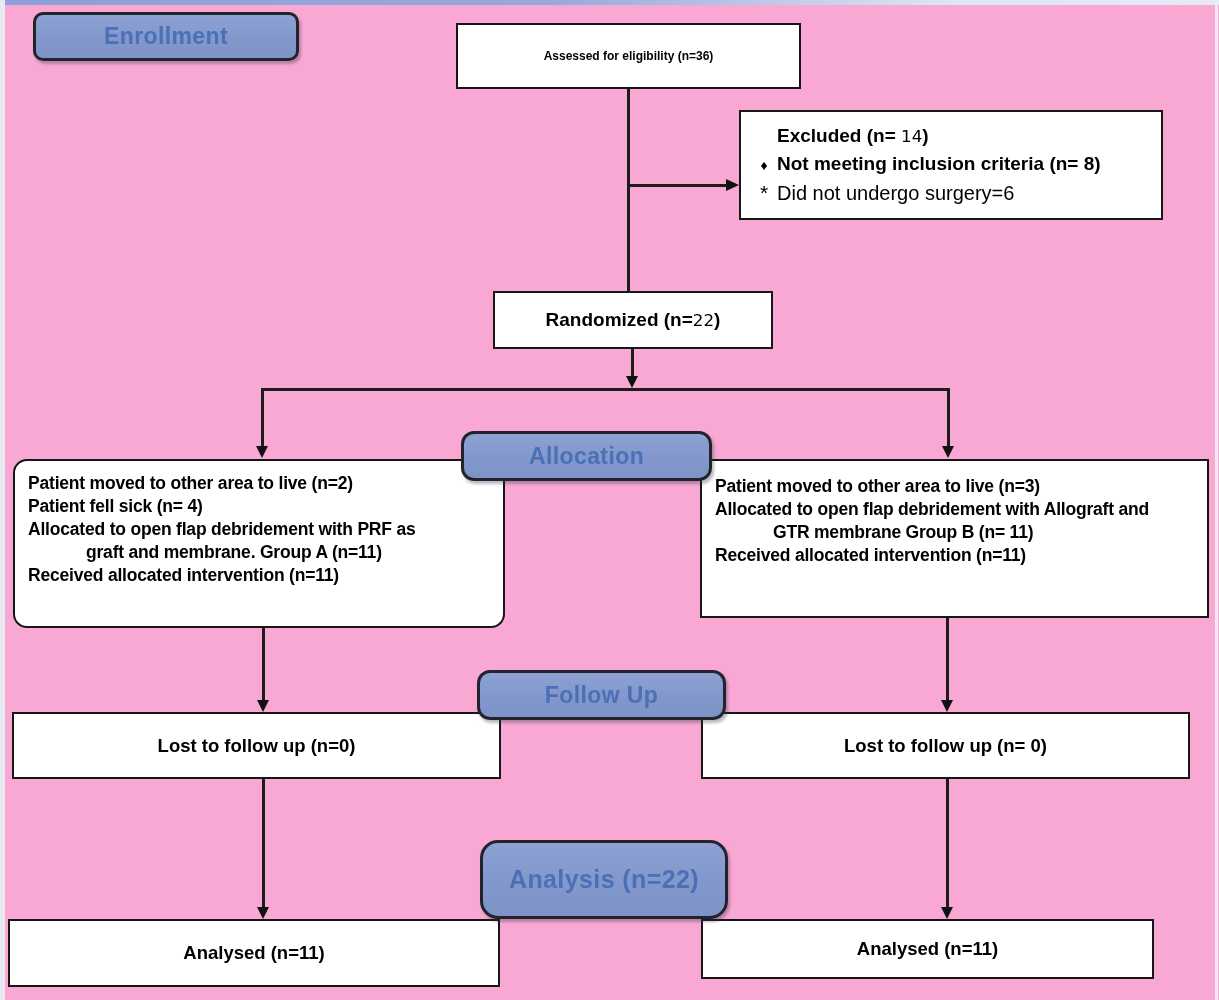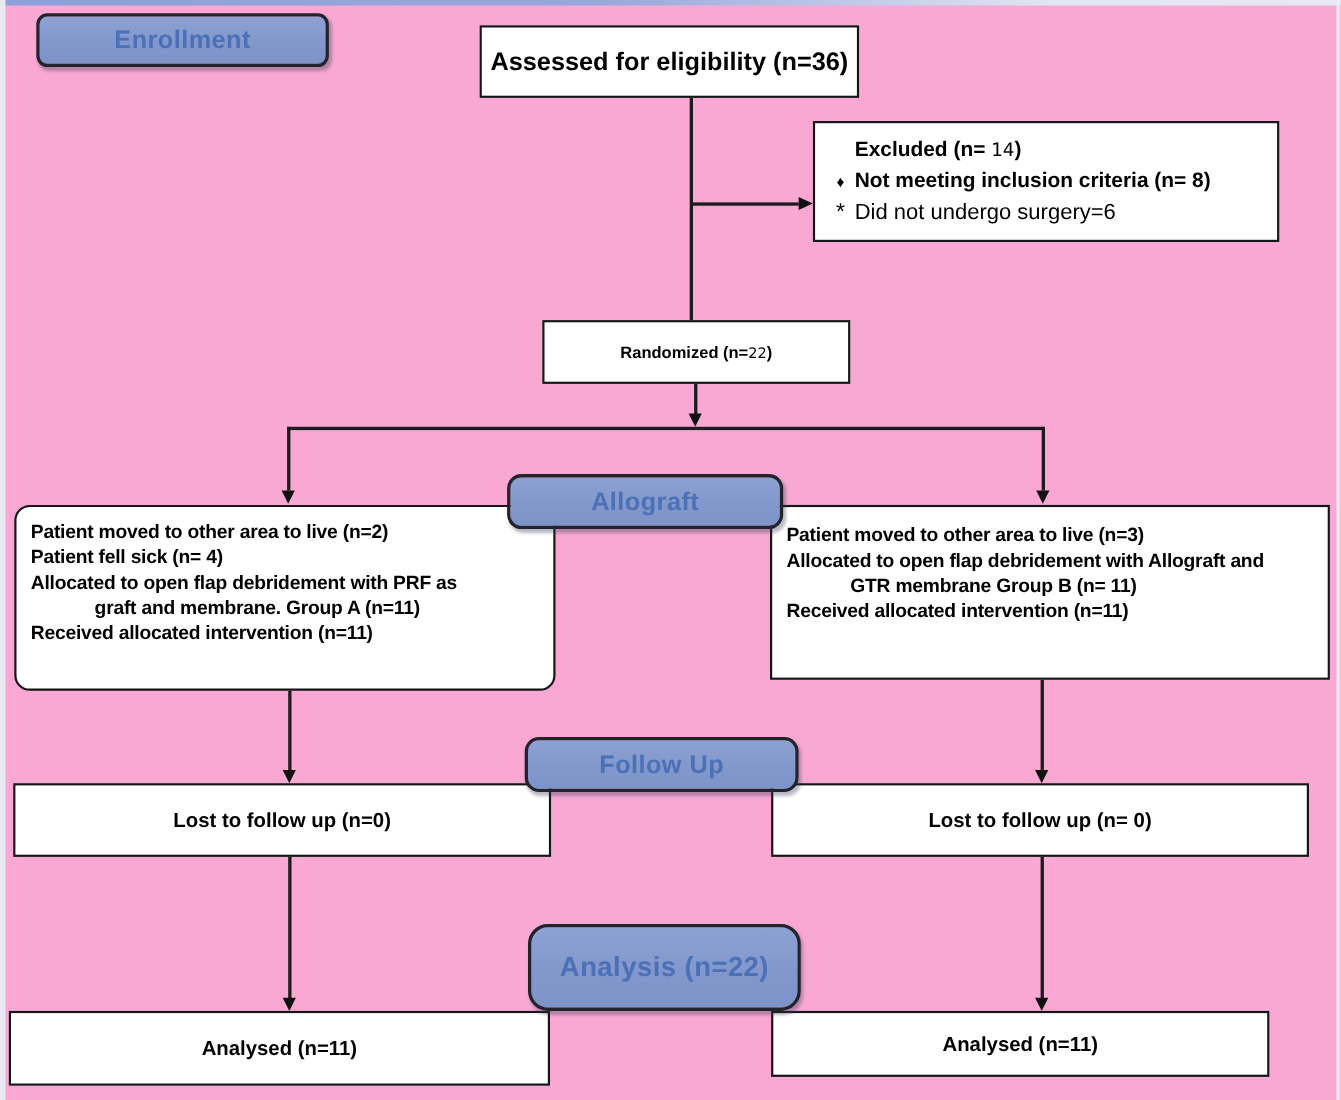--- a/index.html
+++ b/index.html
@@ -25,23 +25,23 @@
   .stage-allocation{left:461px;top:431px;width:251px;height:50px;border-radius:13px;font-size:23px;}
   .stage-followup{left:477px;top:670px;width:249px;height:50px;border-radius:13px;font-size:23px;}
   .stage-analysis{left:480px;top:840px;width:248px;height:79px;border-radius:18px;font-size:25px;}
 
   
   .box{
     position:absolute;background:#fff;border:2.4px solid #161616;box-sizing:border-box;
     font-weight:700;z-index:4;
   }
   .box.center{display:flex;align-items:center;justify-content:center;text-align:center;}
-  .box-assessed{left:436px;top:23px;width:345px;height:66px;font-size:23px;}
+  .box-assessed{left:456px;top:23px;width:345px;height:66px;font-size:12px;}
   .box-excluded{left:739px;top:110px;width:424px;height:110px;font-size:19px;padding:10px 10px 0 10px;}
-  .box-randomized{left:493px;top:291px;width:280px;height:58px;font-size:15px;}
+  .box-randomized{left:493px;top:291px;width:280px;height:58px;font-size:19px;}
   .box-alloc-a{left:13px;top:459px;width:492px;height:169px;font-size:17.5px;padding:11px 12px 0 13px;line-height:23px;letter-spacing:-.2px;border-radius:14px;}
   .box-alloc-b{left:700px;top:459px;width:509px;height:159px;font-size:17.5px;padding:14px 12px 16px 13px;line-height:23px;letter-spacing:-.2px;}
   .box-follow-left{left:12px;top:712px;width:489px;height:67px;font-size:18.5px;}
   .box-follow-right{left:701px;top:712px;width:489px;height:67px;font-size:18.5px;}
   .box-analysed-left{left:8px;top:919px;width:492px;height:68px;font-size:18.5px;}
   .box-analysed-right{left:701px;top:919px;width:453px;height:60px;font-size:18.5px;}
 
   .indent{padding-left:58px;}
 
   
@@ -68,21 +68,21 @@
 <div class="canvas">
 
   <div class="top-accent"></div>
   <div class="left-accent"></div>
   <div class="right-accent"></div>
 
   <div class="stage stage-enrollment">
     <span>Enrollment</span>
   </div>
   <div class="stage stage-allocation">
-    <span>Allograft</span>
+    <span>Allocation</span>
   </div>
   <div class="stage stage-followup">
     <span>Follow Up</span>
   </div>
   <div class="stage stage-analysis">
     <span><span>Analysis (n=</span><span>22</span><span>)</span></span>
   </div>
 
   <div class="box box-assessed center">
     <span>Assessed for eligibility (n=36)</span>

